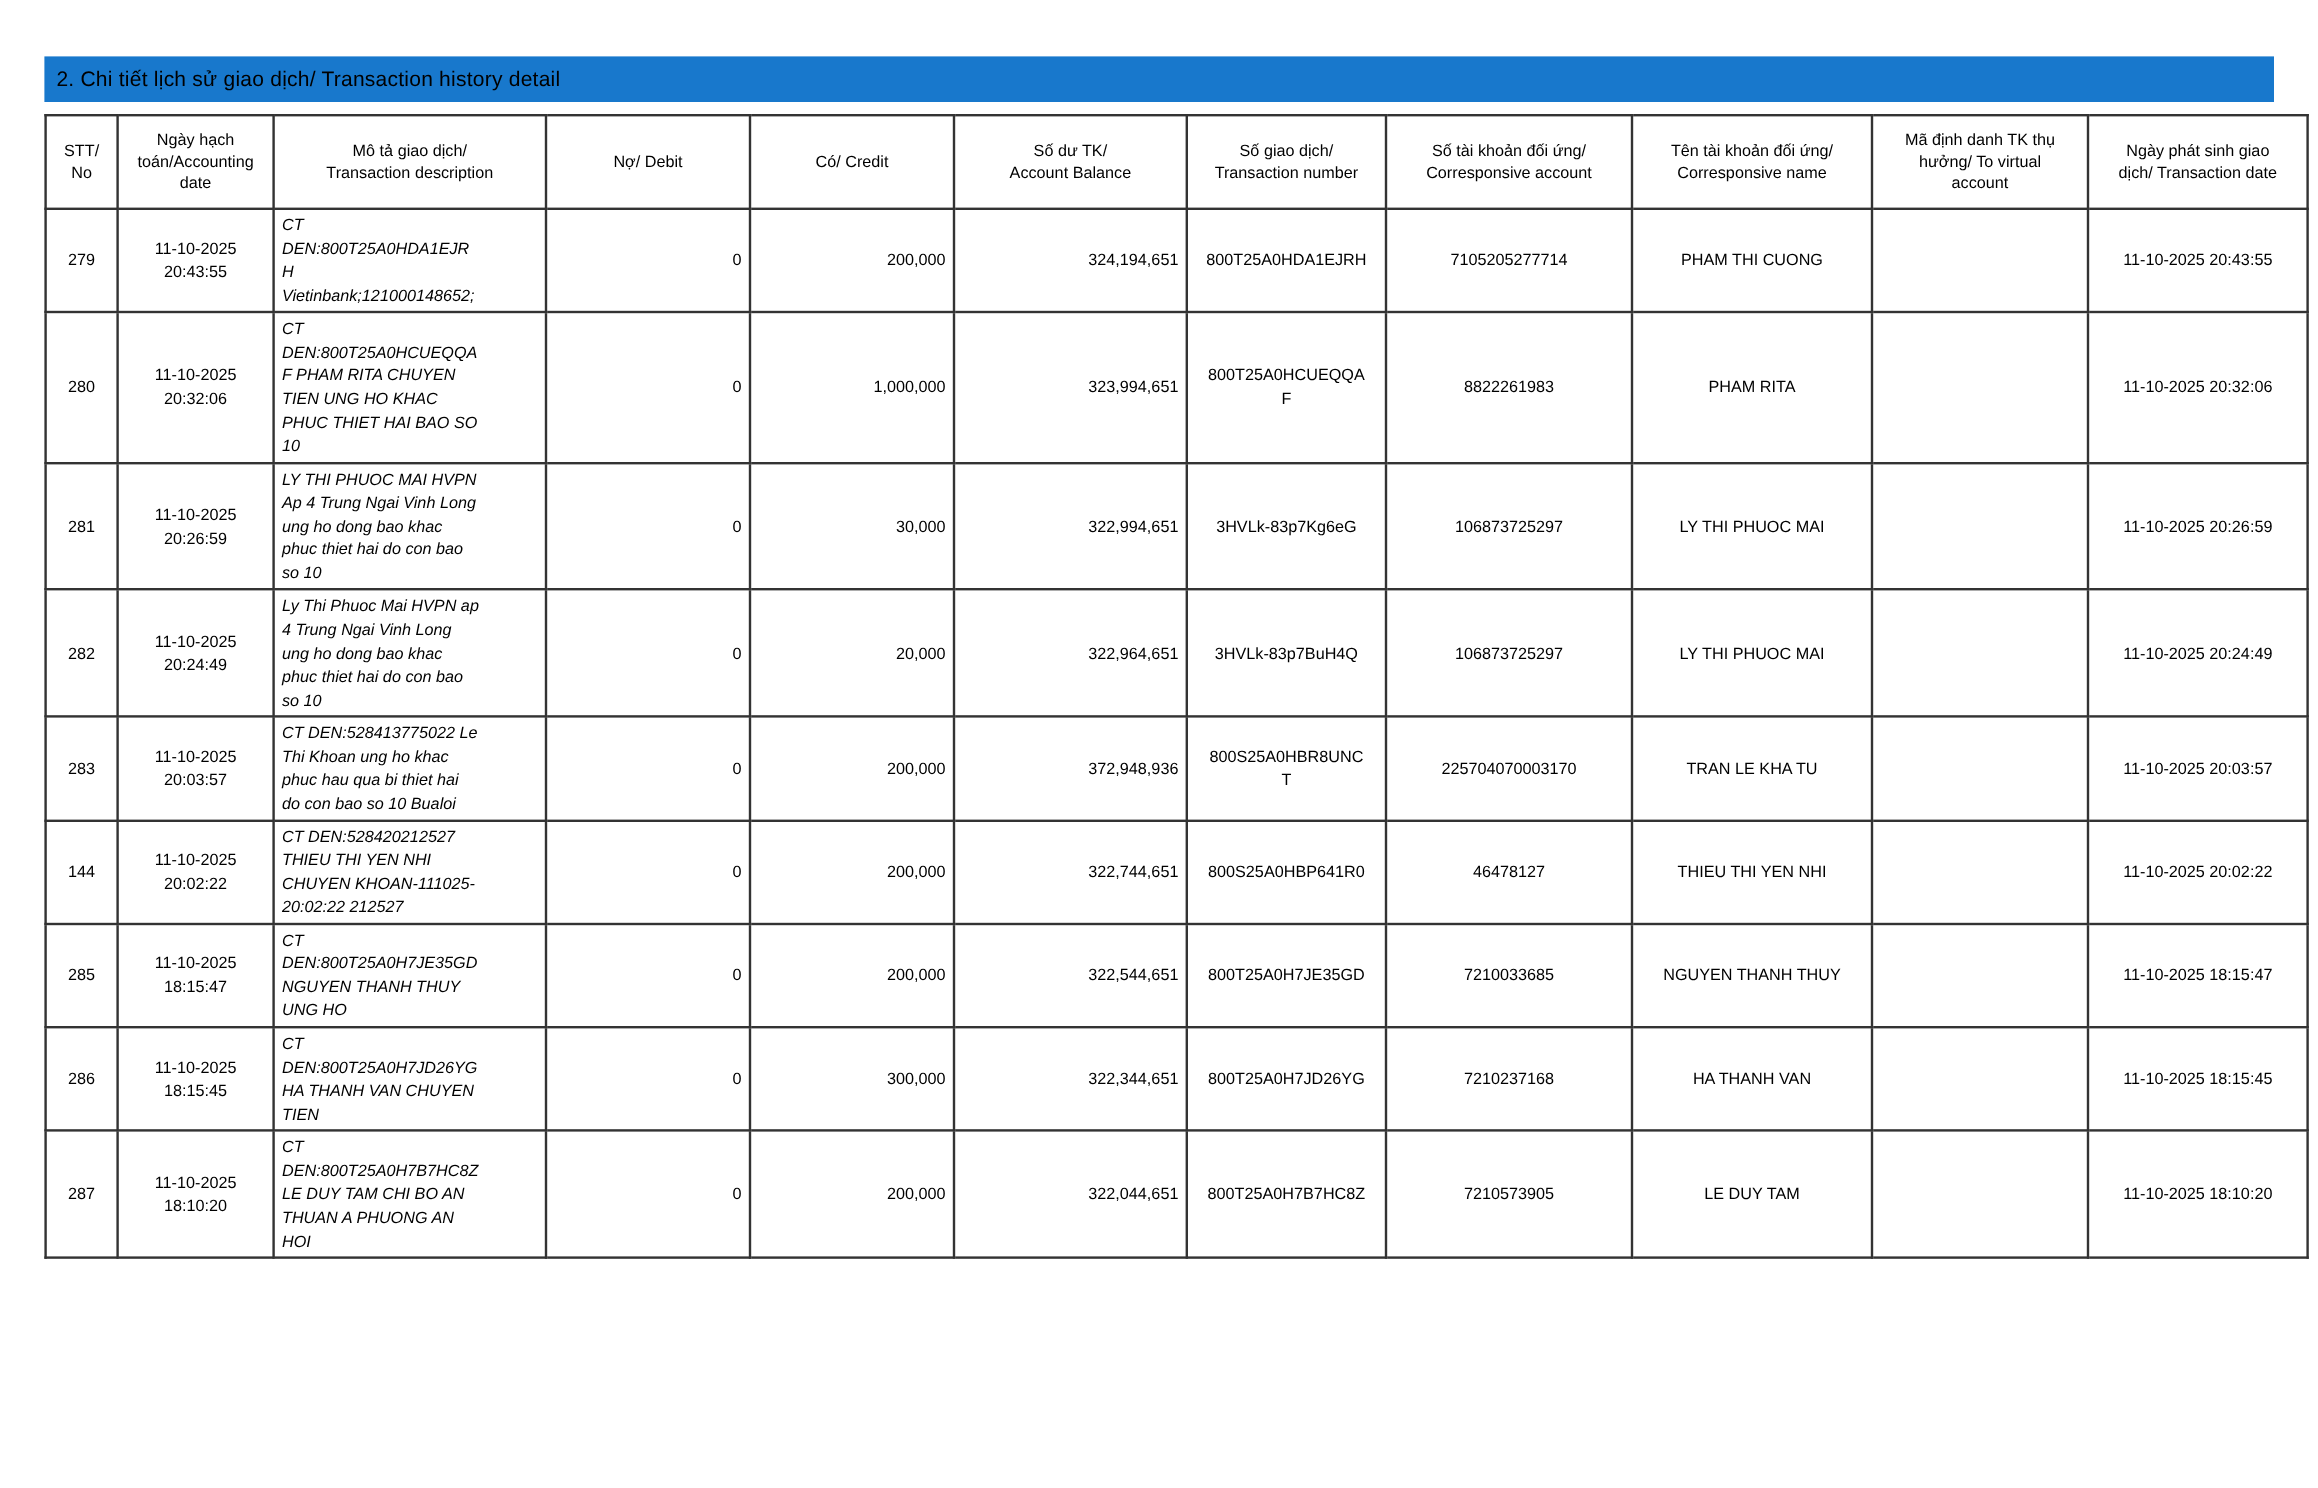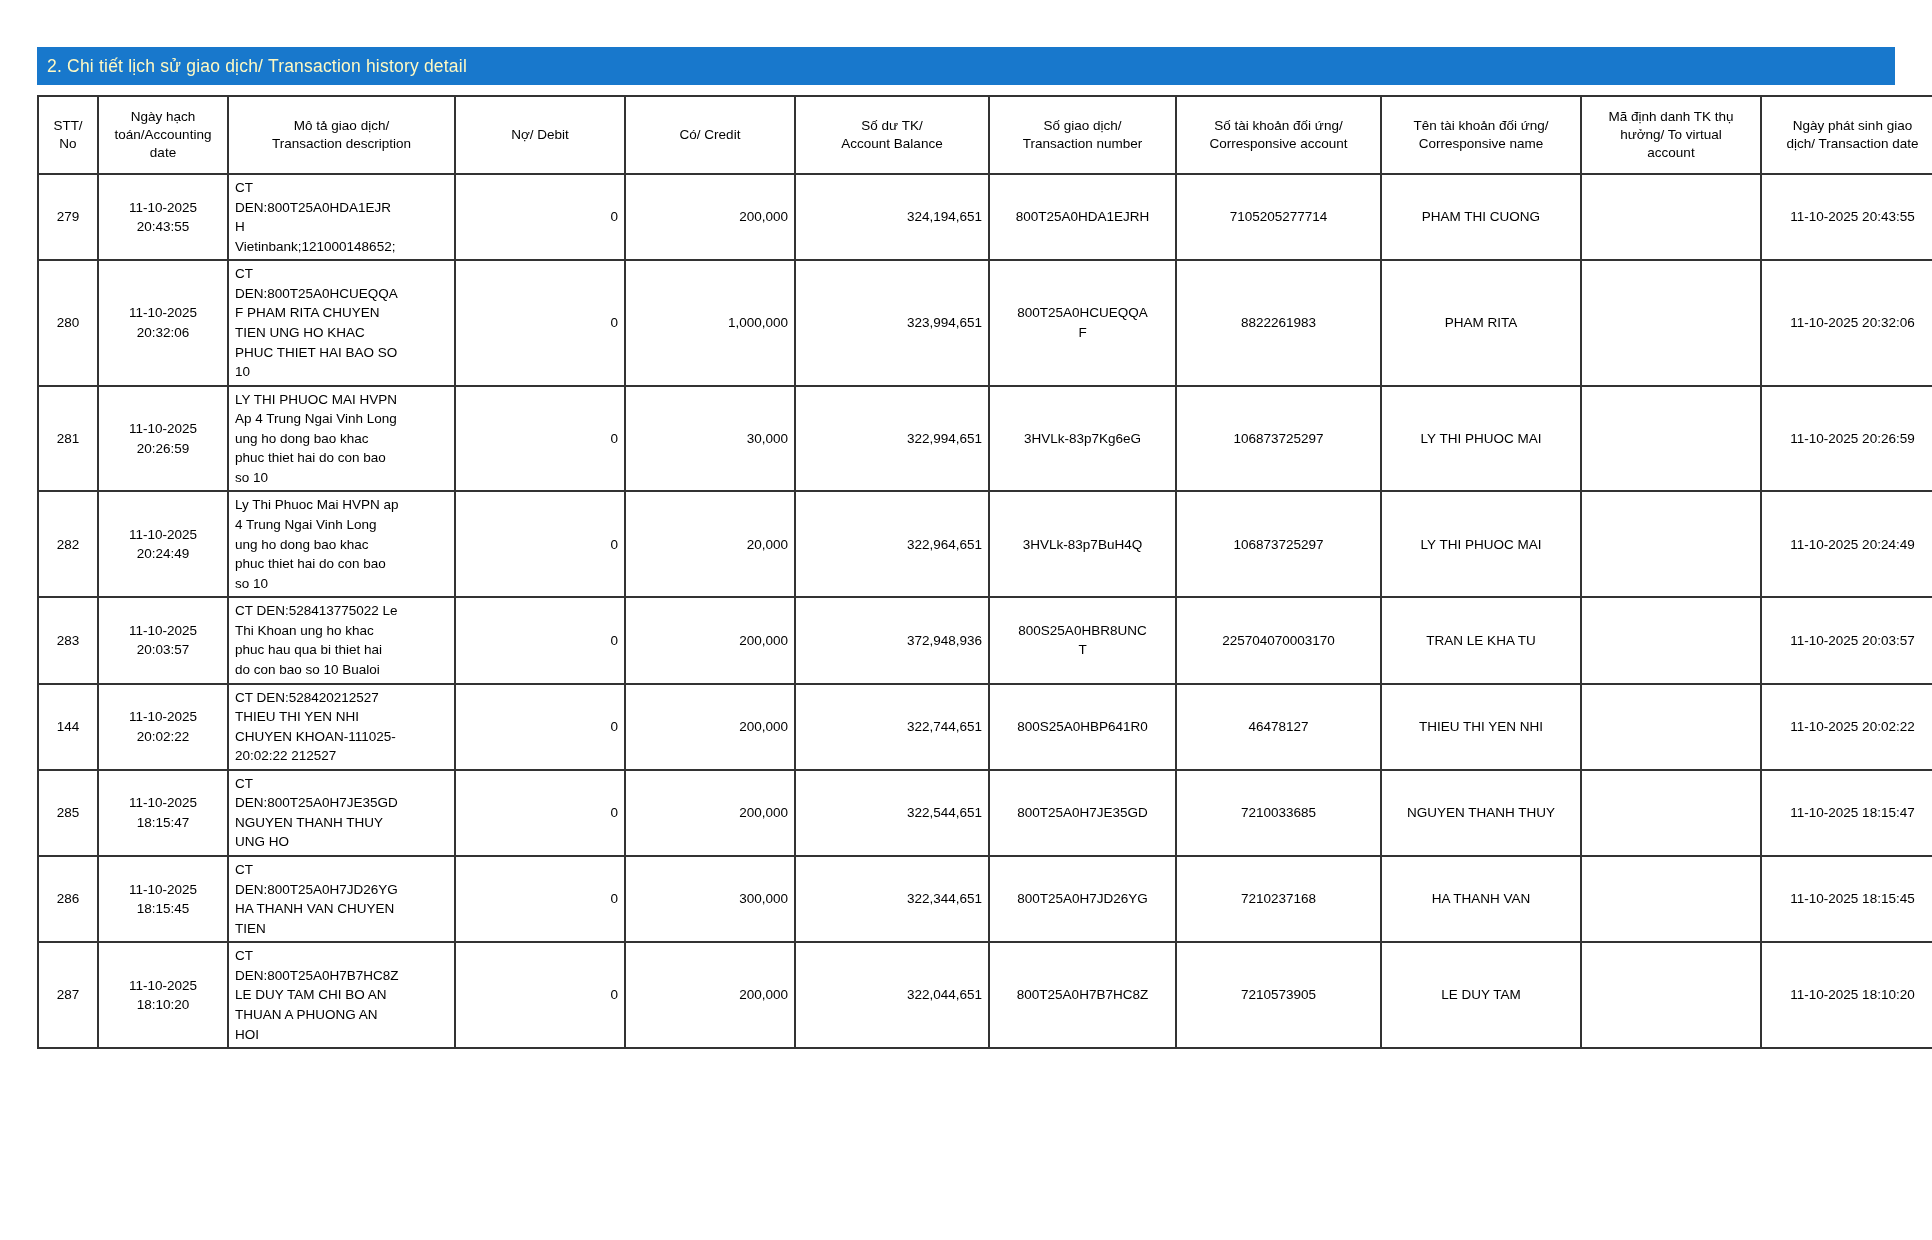--- a/index.html
+++ b/index.html
@@ -48,36 +48,36 @@
     vertical-align:middle;
     line-height:1.45;
   }
   
   .col-no{width:60px}
   .col-accounting_date{width:130px}
   .col-description{width:227px}
   .col-debit{width:170px}
   .col-credit{width:170px}
   .col-balance{width:194px}
-  .col-transaction_number{width:187px}
+  .col-transaction_number{width:166px}
   .col-corresponsive_account{width:205px}
   .col-corresponsive_name{width:200px}
   .col-virtual_account{width:180px}
   .col-transaction_date{width:183px}
   
   td.cell-no, td.cell-accounting_date, td.cell-transaction_number,
   td.cell-corresponsive_account, td.cell-corresponsive_name,
   td.cell-transaction_date{ text-align:center; }
   td.cell-debit, td.cell-credit, td.cell-balance{ text-align:right; padding-right:5px; }
-  td.cell-description{ text-align:left; vertical-align:top; padding:2px 4px; line-height:1.42; }
+  td.cell-description{ text-align:left; vertical-align:top; padding:2px 4px; line-height:1.42;font-style:italic; }
 </style>
 </head>
 <body>
 
-<div class="title-bar" style="background: rgb(24, 120, 204); color: #fef9c3;">
+<div class="title-bar" style="background: rgb(24, 120, 204); color: #000000;">
   <span>2. Chi tiết lịch sử giao dịch/ Transaction history detail</span>
 </div>
 
 <table class="tx">
   <thead>
     <tr id="header-row">
         <th class="col-no">STT/
 No</th>
         <th class="col-accounting_date">Ngày hạch
 toán/Accounting

